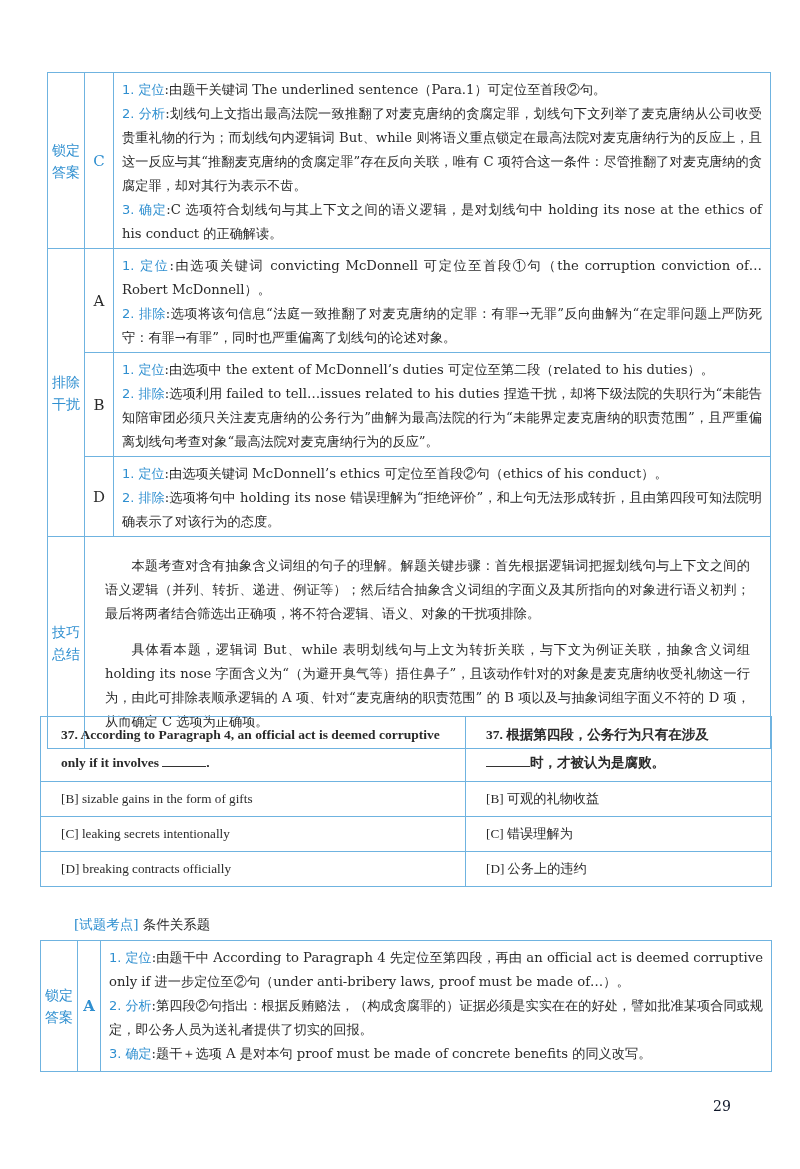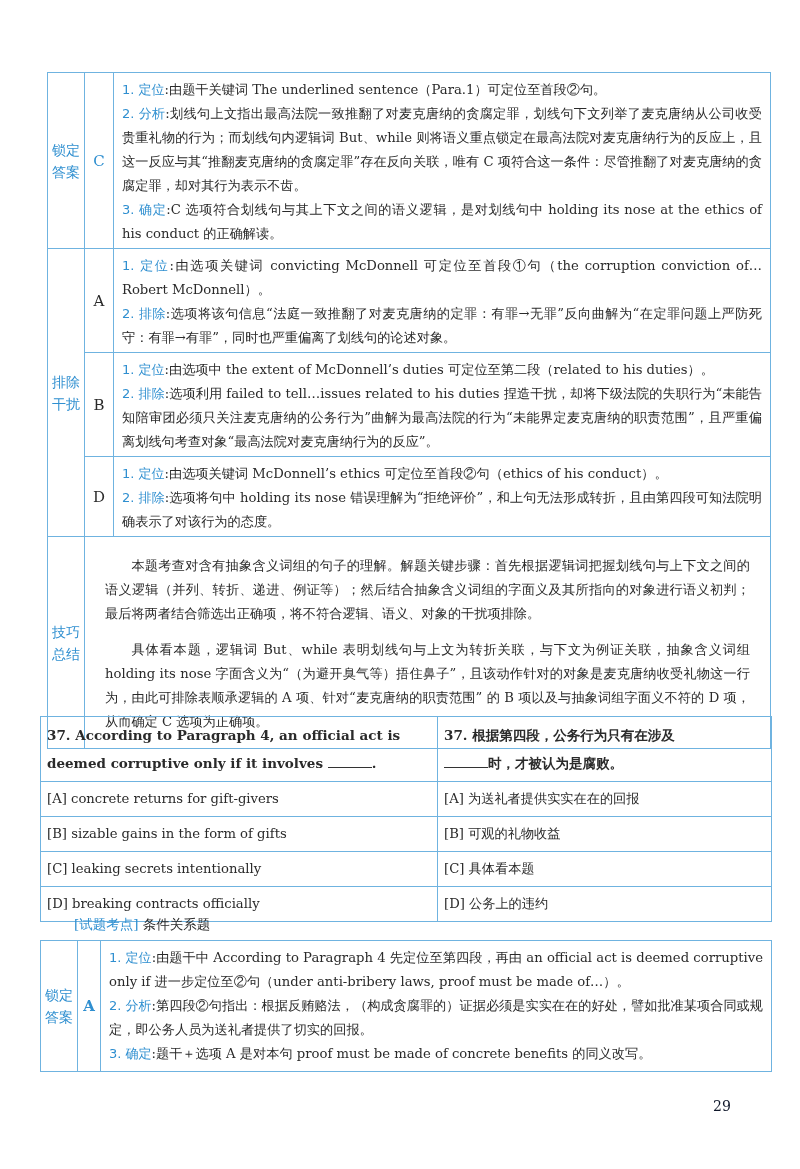--- a/index.html
+++ b/index.html
@@ -22,21 +22,21 @@
   }
   .t1 td.content {
     padding: 5px 8px 2px 8px; font-size: 13.2px; line-height: 24px;
     text-align: justify;
   }
   .step { display: block; }
   .step .tag { color: #2f8fd0; font-family: "DejaVu Sans", sans-serif; font-size: 13px; }
   .summary p { margin: 12px; text-indent: 2em; }
 
   .t2 { left: 40px; top: 716px; width: 732px; }
-  .t2 td { padding: 4px 6px; font-size: 13.2px; line-height: 26px; }
+  .t2 td { padding: 4px 20px; font-size: 13.2px; line-height: 26px; font-family: Liberation Serif, serif; }
   .t2 td.en { width: 384px; }
   .t2 .q { font-weight: bold; font-size: 13.5px; line-height: 28px; }
   .blank { display: inline-block; width: 44px; border-bottom: 1px solid #333; height: 14px; vertical-align: baseline; }
   .t2 .opt { height: 26px; }
 
   .point { position: absolute; left: 74px; top: 916px; font-size: 13.5px; }
   .point .br { color: #2f8fd0; }
 
   .t3 { left: 40px; top: 940px; width: 732px; }
   .t3 td.label { width: 34px; text-align: center; color: #2f8fd0; font-family: "DejaVu Sans", sans-serif; font-size: 14px; line-height: 22px; }
@@ -100,30 +100,26 @@
 </tbody>
   </table>
 
 <table class="t2">
   <tbody>
       <tr>
     <td class="en q"><span>37. According to Paragraph 4, an official act is deemed corruptive only if it involves </span><span class="blank"></span><span>.</span></td>
     <td class="q"><span>37. 根据第四段，公务行为只有在涉及</span><br><span class="blank"></span><span>时，才被认为是腐败。</span></td>
   </tr>
   <tr class="opt">
-    <td class="en">[A] concrete returns for gift-givers</td>
-    <td>[A] 为送礼者提供实实在在的回报</td>
-  </tr>
-  <tr class="opt">
     <td class="en">[B] sizable gains in the form of gifts</td>
     <td>[B] 可观的礼物收益</td>
   </tr>
   <tr class="opt">
     <td class="en">[C] leaking secrets intentionally</td>
-    <td>[C] 具体看本题</td>
+    <td>[C] 错误理解为</td>
   </tr>
   <tr class="opt">
     <td class="en">[D] breaking contracts officially</td>
     <td>[D] 公务上的违约</td>
   </tr>
 </tbody>
   </table>
 
 <div class="point">
   <span class="br">[试题考点]</span>

